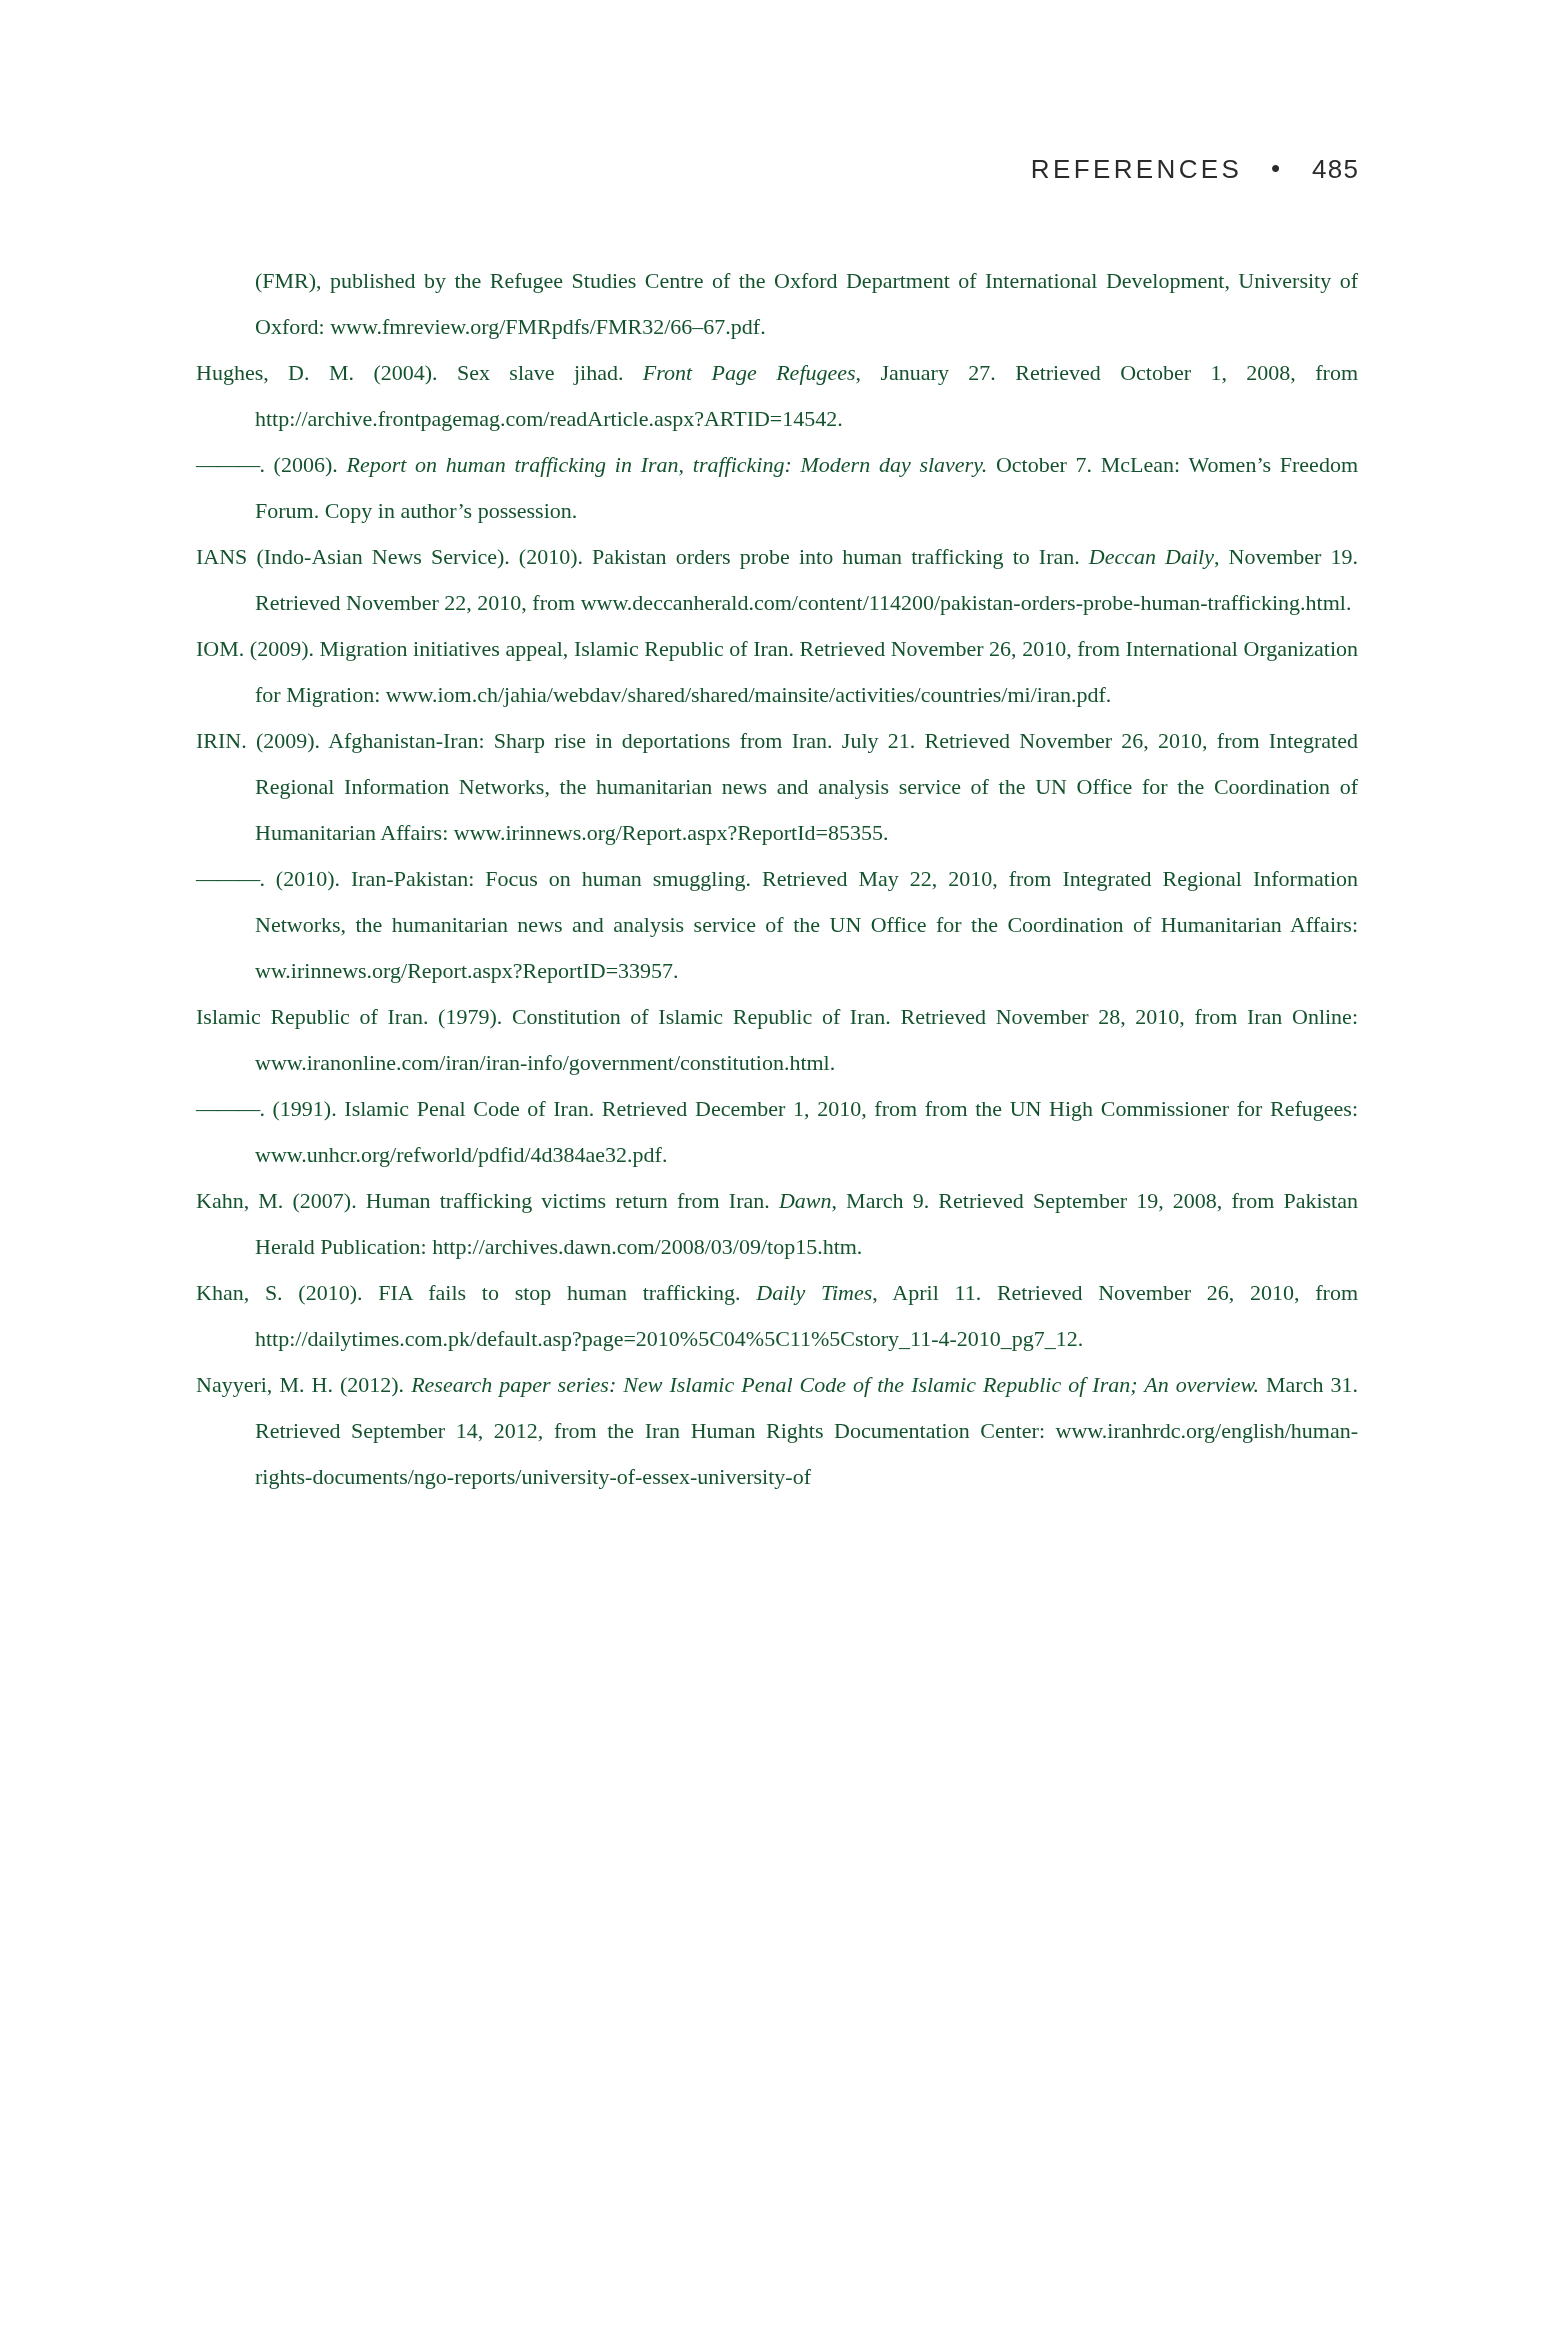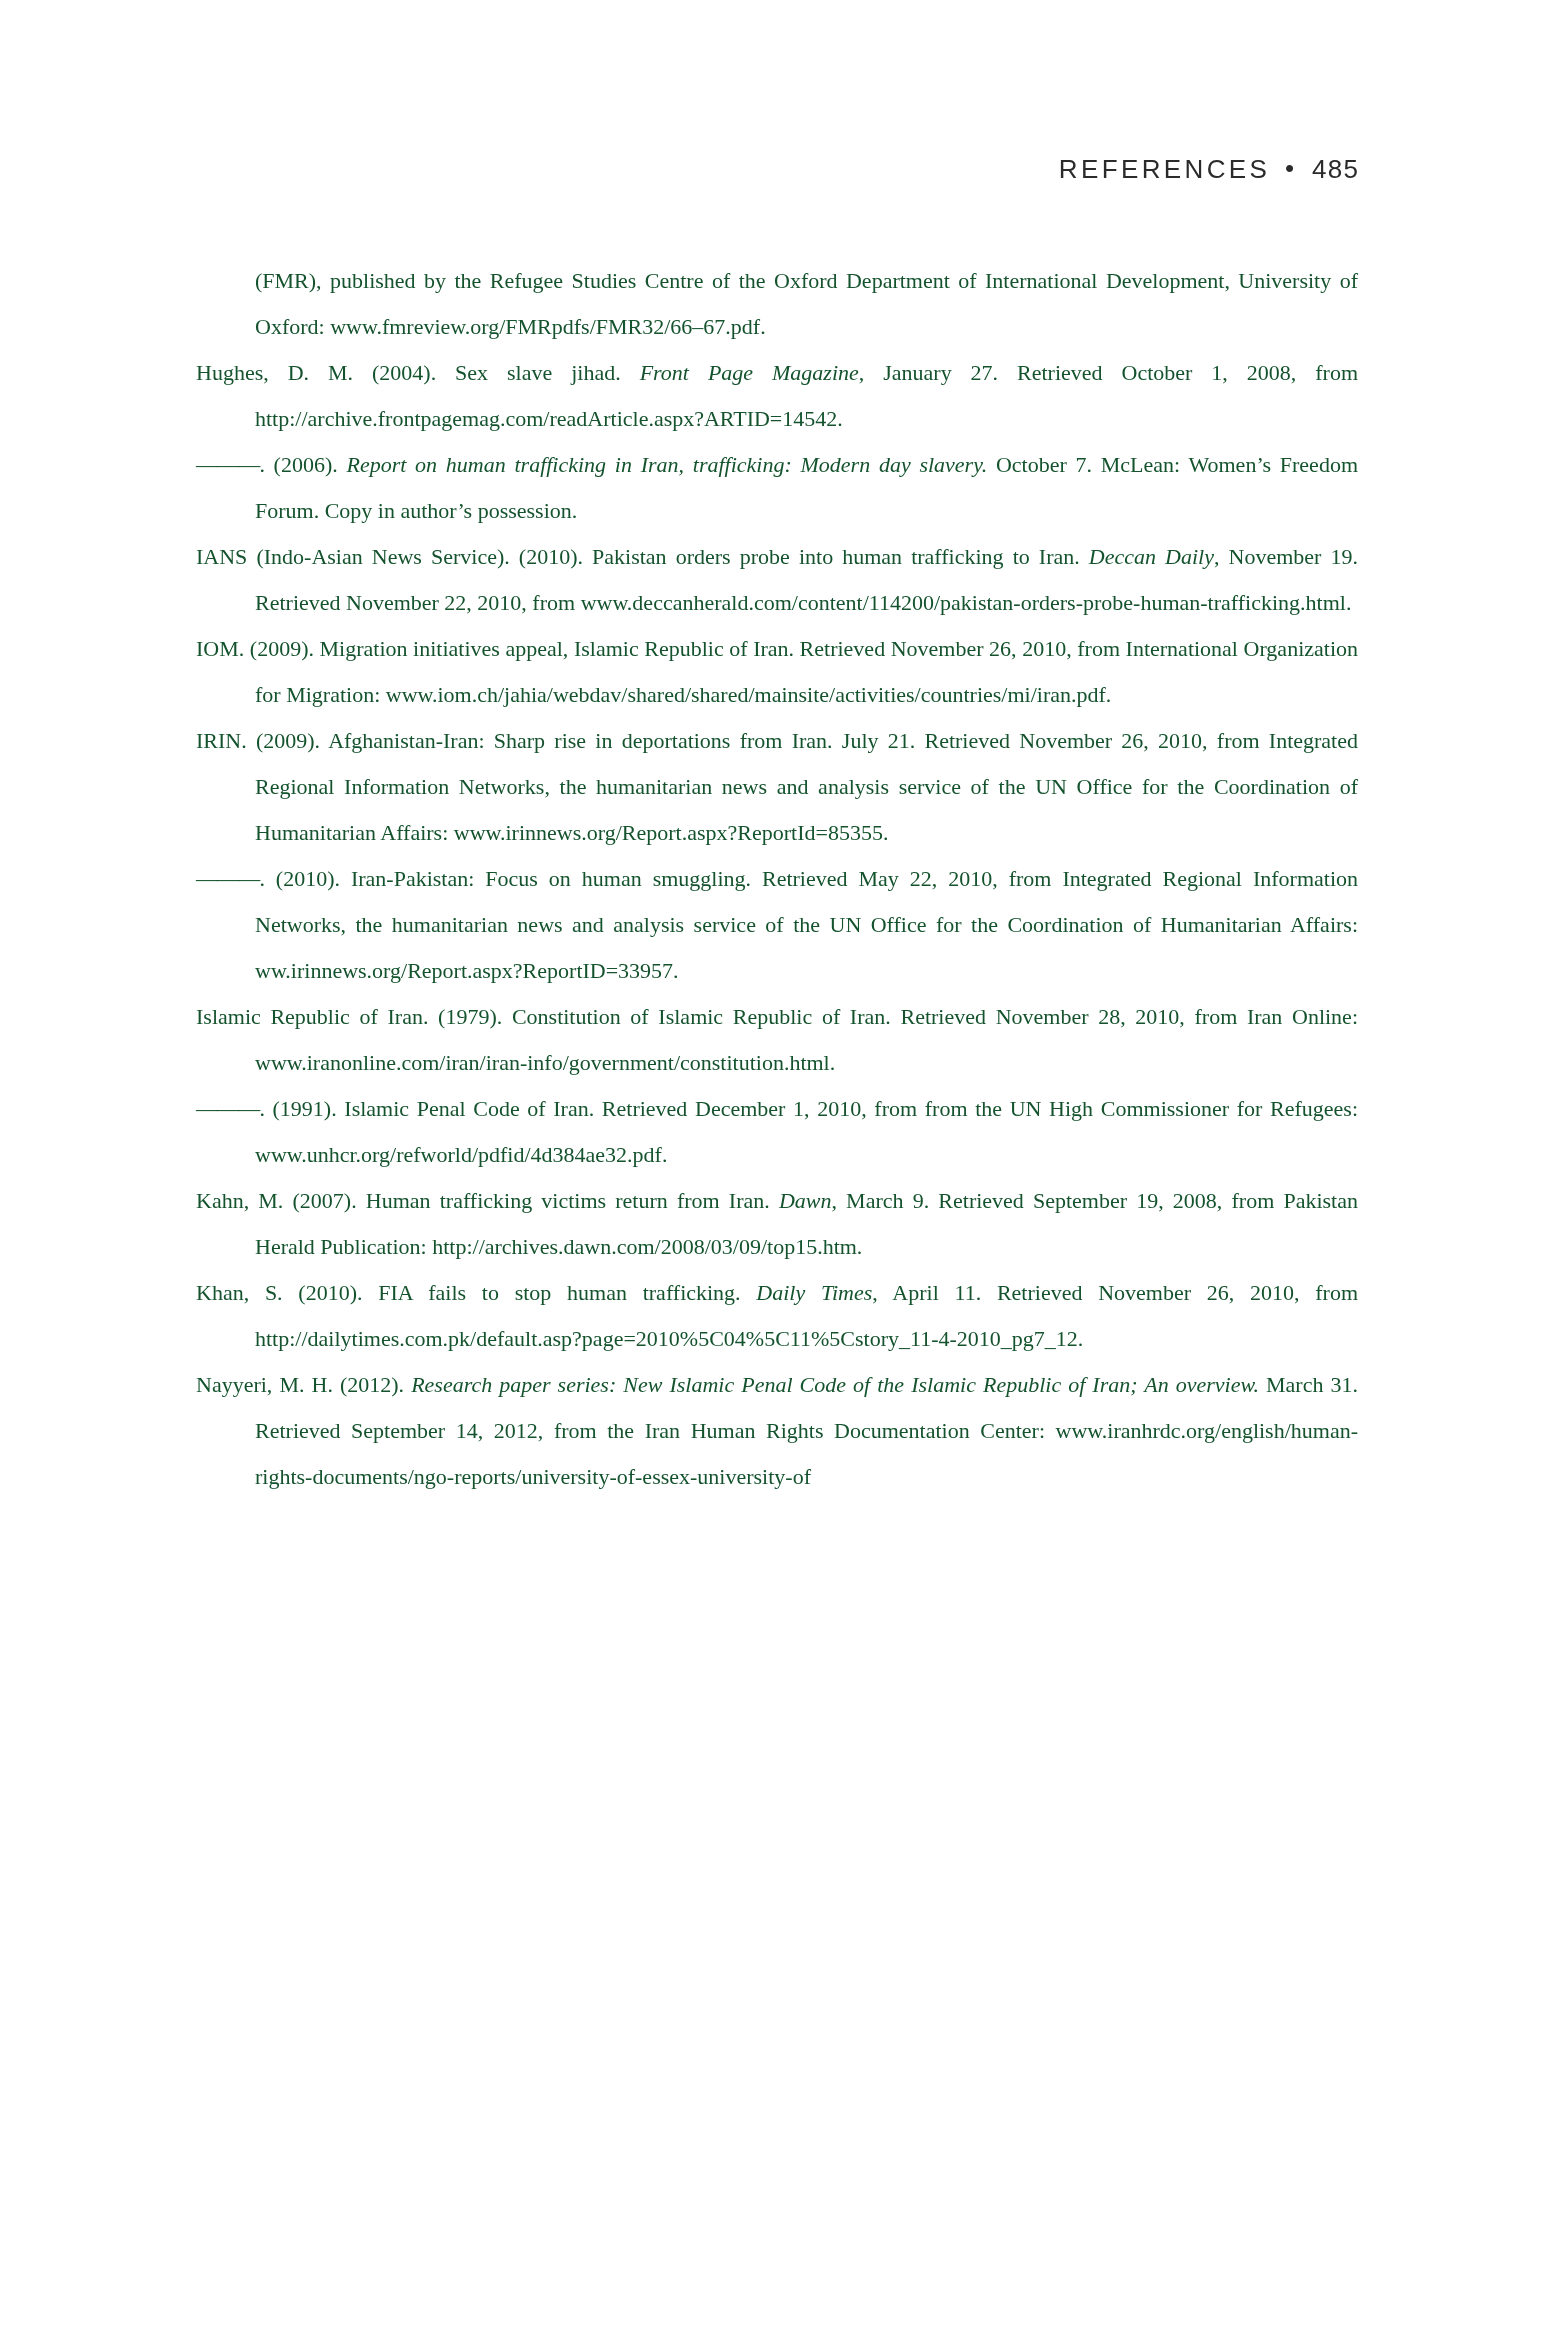--- a/index.html
+++ b/index.html
@@ -14,21 +14,21 @@
     background: #ffffff;
     overflow: hidden;
   }
   
   .running-header {
     position: absolute;
     top: 156px;
     right: 203px;
     display: flex;
     align-items: baseline;
-    gap: 18px;
+    gap: 32px;
     font-family: "Liberation Sans", "DejaVu Sans", sans-serif;
     color: #2b2b2b;
     line-height: 1;
     white-space: nowrap;
   }
   .running-title {
     font-size: 26px;
     letter-spacing: 0.13em;
     margin-right: -0.13em;
   }
@@ -77,21 +77,21 @@
 <div class="page">
 
   <header class="running-header">
     <span class="running-title">REFERENCES</span>
     <span class="running-bullet">•</span>
     <span class="running-pagenum">485</span>
   </header>
 
   <main class="refs" id="refs">
       <p class="entry continued"><span>(FMR), published by the Refugee Studies Centre of the Oxford Department of International Development, University of Oxford: www.fmreview.org​/FMRpdfs/FMR32/66–67.pdf.</span></p>
-      <p class="entry"><span>Hughes, D. M. (2004). Sex slave jihad. </span><span class="it">Front Page Magazine</span><span>, January 27. Retrieved October 1, 2008, from http://archive.frontpagemag.com/readArticle.aspx​?ARTID=14542.</span></p>
+      <p class="entry"><span>Hughes, D. M. (2004). Sex slave jihad. </span><span class="it">Front Page Refugees</span><span>, January 27. Retrieved October 1, 2008, from http://archive.frontpagemag.com/readArticle.aspx​?ARTID=14542.</span></p>
       <p class="entry"><span class="dash">———</span><span>. (2006). </span><span class="it">Report on human trafficking in Iran, trafficking: Modern day slavery.</span><span> October 7. McLean: Women’s Freedom Forum. Copy in author’s possession.</span></p>
       <p class="entry"><span>IANS (Indo-Asian News Service). (2010). Pakistan orders probe into human trafficking to Iran. </span><span class="it">Deccan Daily</span><span>, November 19. Retrieved November 22, 2010, from www.deccanherald.com/content/114200/pakistan-orders-probe-human​-trafficking.html.</span></p>
       <p class="entry"><span>IOM. (2009). Migration initiatives appeal, Islamic Republic of Iran. Retrieved November 26, 2010, from International Organization for Migration: www​.iom.ch/jahia/webdav/shared/shared/mainsite/activities/countries/mi/iran.​pdf.</span></p>
       <p class="entry"><span>IRIN. (2009). Afghanistan-Iran: Sharp rise in deportations from Iran. July 21. Retrieved November 26, 2010, from Integrated Regional Information Networks, the humanitarian news and analysis service of the UN Office for the Coordination of Humanitarian Affairs: www.irinnews.org/Report.aspx​?ReportId=85355.</span></p>
       <p class="entry"><span class="dash">———</span><span>. (2010). Iran-Pakistan: Focus on human smuggling. Retrieved May 22, 2010, from Integrated Regional Information Networks, the humanitarian news and analysis service of the UN Office for the Coordination of Humanitarian Affairs: ww.irinnews.org/Report.aspx?ReportID=33957.</span></p>
       <p class="entry"><span>Islamic Republic of Iran. (1979). Constitution of Islamic Republic of Iran. Retrieved November 28, 2010, from Iran Online: www.iranonline.com/iran​/iran-info/government/constitution.html.</span></p>
       <p class="entry"><span class="dash">———</span><span>. (1991). Islamic Penal Code of Iran. Retrieved December 1, 2010, from from the UN High Commissioner for Refugees: www.unhcr.org/refworld​/pdfid/4d384ae32.pdf.</span></p>
       <p class="entry"><span>Kahn, M. (2007). Human trafficking victims return from Iran. </span><span class="it">Dawn</span><span>, March 9. Retrieved September 19, 2008, from Pakistan Herald Publication: http://​archives.dawn.com/2008/03/09/top15.htm.</span></p>
       <p class="entry"><span>Khan, S. (2010). FIA fails to stop human trafficking. </span><span class="it">Daily Times</span><span>, April 11. Retrieved November 26, 2010, from http://dailytimes.com.pk/default.asp​?page=2010%5C04%5C11%5Cstory_11-4-2010_pg7_12.</span></p>
       <p class="entry"><span>Nayyeri, M. H. (2012). </span><span class="it">Research paper series: New Islamic Penal Code of the Islamic Republic of Iran; An overview.</span><span> March 31. Retrieved September 14, 2012, from the Iran Human Rights Documentation Center: www.iranhrdc.org/english/​human-rights-documents/ngo-reports/university-of-essex-university-of</span></p>

